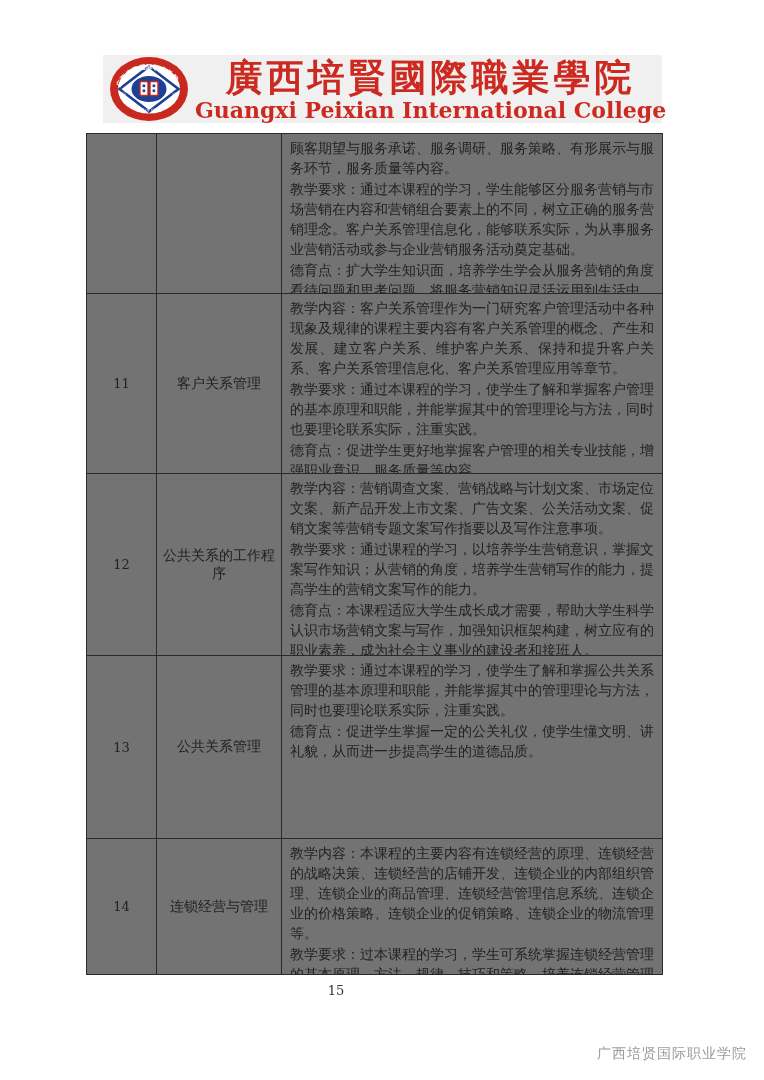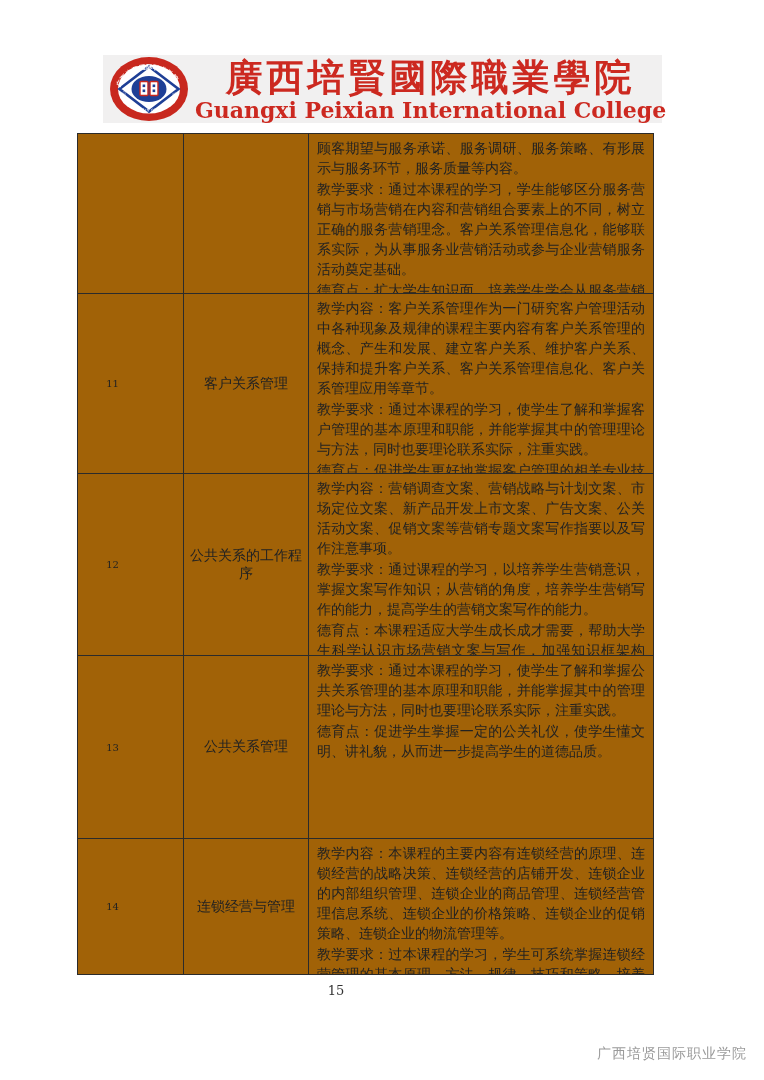--- a/index.html
+++ b/index.html
@@ -26,34 +26,34 @@
     font-family:"DejaVu Serif","Liberation Serif",serif;
   }
   .title-en{
     font-size:22px;line-height:24px;font-weight:bold;color:#cc2920;
     white-space:nowrap;margin-top:1px;
     font-family:"DejaVu Serif","Liberation Serif",serif;
   }
 
   
   .ctable{
-    position:absolute;left:77px;top:133px;width:577px;
-    border:1px solid #2b2b2b;box-sizing:border-box;background:#a16207;
+    position:absolute;left:86px;top:133px;width:577px;
+    border:1px solid #2b2b2b;box-sizing:border-box;background:#737373;
   }
   .trow{display:flex;box-sizing:border-box;}
   .trow + .trow{border-top:1px solid #2b2b2b;}
   .cell{box-sizing:border-box;overflow:hidden;}
   .cell-num{
     width:69px;flex:0 0 69px;display:flex;align-items:center;justify-content:center;
-    font-size:10px;
+    font-size:13px;
   }
   .cell-course{
     width:125px;flex:0 0 125px;border-left:1px solid #2b2b2b;
     display:flex;align-items:center;justify-content:center;
-    font-size:14px;text-align:center;padding:0 2px;margin-left:36px;
+    font-size:14px;text-align:center;padding:0 2px;
   }
   .cell-desc{
     flex:1 1 auto;border-left:1px solid #2b2b2b;
     padding:4px 8px 0 8px;font-size:14px;line-height:20px;
     text-align:justify;
   }
   .cell-desc p{margin:0 0 1px 0;}
 
   
   .page-number{

